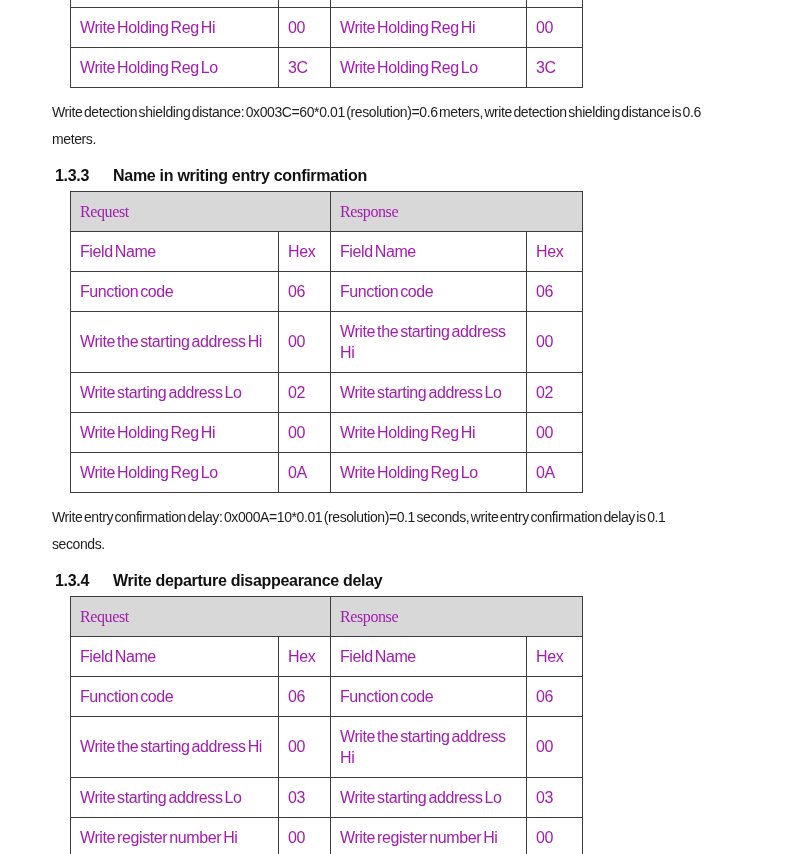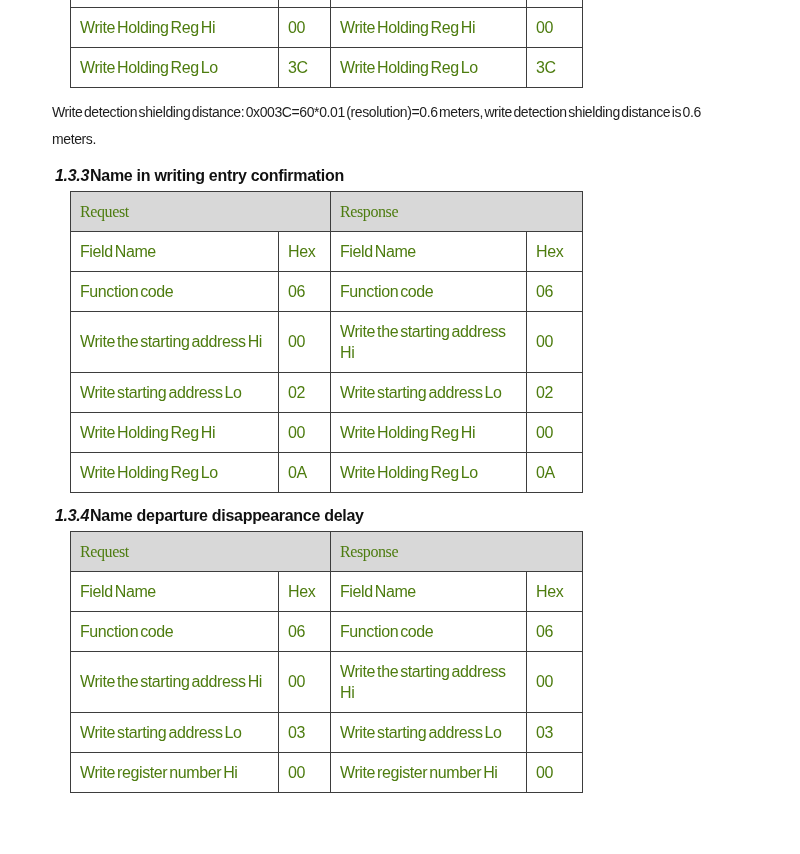--- a/index.html
+++ b/index.html
@@ -29,21 +29,21 @@
   .mtable col.c3 { width: 196px; }
   .mtable col.c4 { width: 56px; }
   .mtable td {
     border: 1.5px solid #3d3d3d;
     font-size: 16px;
     letter-spacing: -0.4px;
     word-spacing: -2px;
     line-height: 21px;
     padding: 9px 8px 9px 9px;
     vertical-align: middle;
-    color: #4d7c0f;
+    color: #a21caf;
     overflow: hidden;
     margin-top: 27px;
   }
   .mtable tr.hdr td { background: #d8d8d8; font-family: Liberation Serif, serif; }
   .top-table tr.cropped td { border-top: none; height: 7px; padding: 0; }
 
   .para {
     width: 660px;
     font-size: 14px;
     letter-spacing: -0.4px;
@@ -52,21 +52,21 @@
     margin: 11px 0 0 0;
     color: #1d1d1d;
   }
   .heading {
     margin: 14px 0 6px 3px;
     font-size: 16px;
     font-weight: bold;
     letter-spacing: -0.3px;
     color: #111111;
   }
-  .heading .hnum { margin-right: 1px; font-style: italic; }
+  .heading .hnum { margin-right: 24px; }
 </style>
 </head>
 <body>
 
 <div class="page">
   <div class="content">
 
     <table class="mtable top-table">
       <colgroup>
           <col class="c1">
@@ -146,23 +146,24 @@
         </tr>
         <tr>
           <td>Write Holding Reg Lo</td>
           <td>0A</td>
           <td>Write Holding Reg Lo</td>
           <td>0A</td>
         </tr>
       </tbody>
     </table>
 
+    <p class="para">Write entry confirmation delay: 0x000A=10*0.01 (resolution)=0.1 seconds, write entry confirmation delay is 0.1 seconds.</p>
 
     <h3 class="heading">
-      <span class="hnum">1.3.4</span><span class="htitle">Name departure disappearance delay</span>
+      <span class="hnum">1.3.4</span><span class="htitle">Write departure disappearance delay</span>
     </h3>
 
     <table class="mtable">
       <colgroup>
           <col class="c1">
           <col class="c2">
           <col class="c3">
           <col class="c4">
         </colgroup>
       <tbody>

